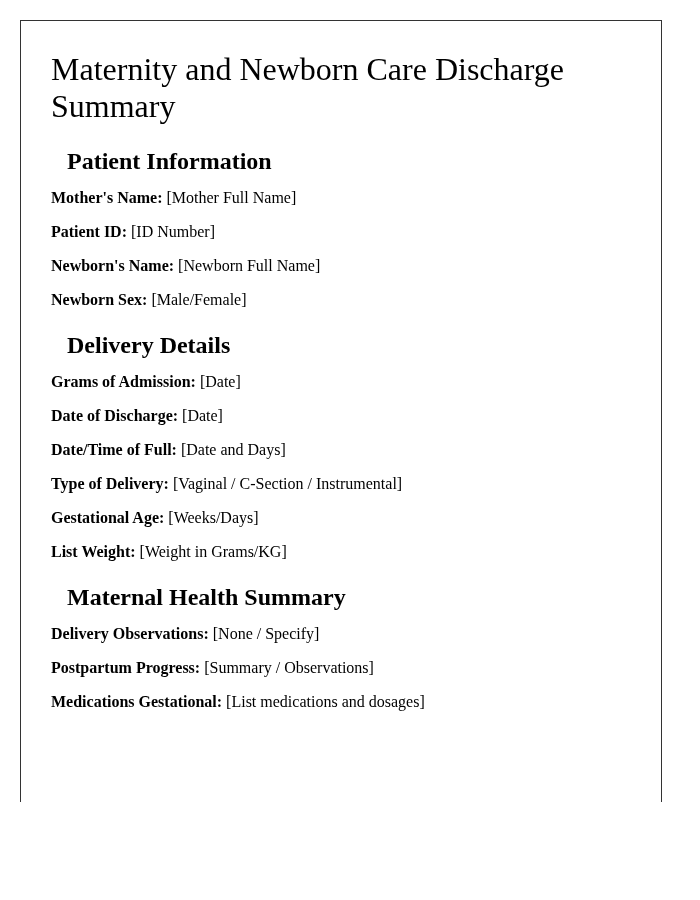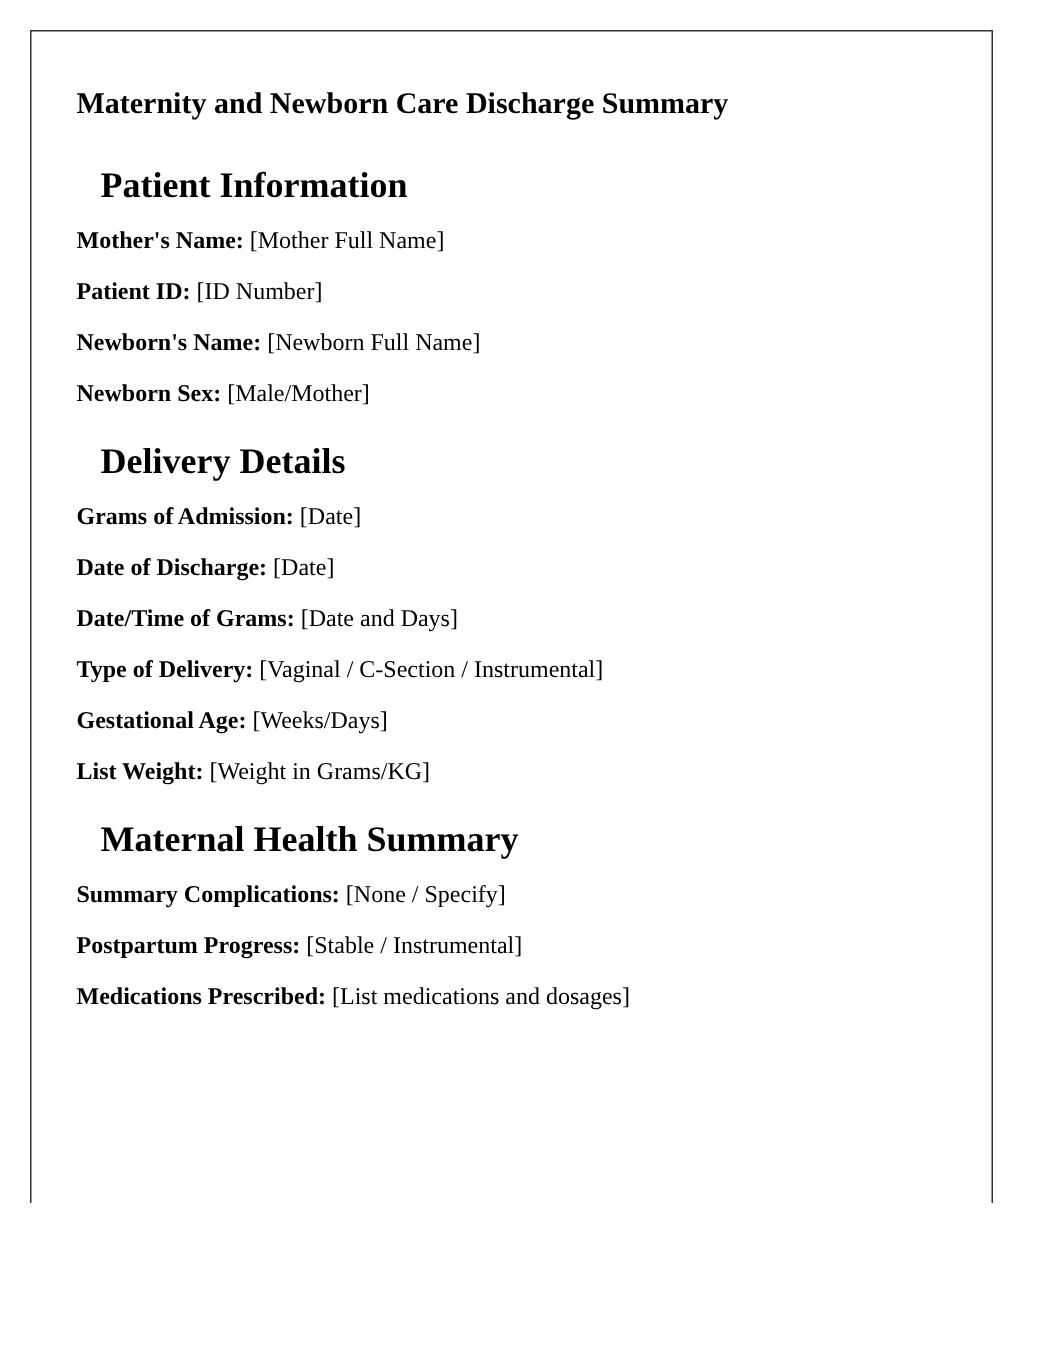--- a/index.html
+++ b/index.html
@@ -21,23 +21,23 @@
       top: 20px;
       width: 580px;
       height: 781px;
       border: 1px solid #333;
       border-bottom: none;
       padding: 0 30px;
       overflow: hidden;
       box-sizing: content-box;
     }
     h1 {
-      font-size: 20px;
+      font-size: 32px;
       line-height: 37px;
-      font-weight: bold;
+      font-weight: normal;
       margin: 30px 0 0 0;
       padding: 0;
     }
     h2 {
       font-size: 24px;
       line-height: 28px;
       font-weight: bold;
       margin: 16px;
       padding: 0;
     }
@@ -62,32 +62,32 @@
 <body>
 
 <div class="doc">
   <h1>Maternity and Newborn Care Discharge Summary</h1>
 
   <div class="section">
     <h2>Patient Information</h2>
     <p class="field"><span class="label">Mother's Name:</span> <span class="value">[Mother Full Name]</span></p>
     <p class="field"><span class="label">Patient ID:</span> <span class="value">[ID Number]</span></p>
     <p class="field"><span class="label">Newborn's Name:</span> <span class="value">[Newborn Full Name]</span></p>
-    <p class="field"><span class="label">Newborn Sex:</span> <span class="value">[Male/Mother]</span></p>
+    <p class="field"><span class="label">Newborn Sex:</span> <span class="value">[Male/Female]</span></p>
   </div>
 
   <div class="section">
     <h2>Delivery Details</h2>
     <p class="field"><span class="label">Grams of Admission:</span> <span class="value">[Date]</span></p>
     <p class="field"><span class="label">Date of Discharge:</span> <span class="value">[Date]</span></p>
-    <p class="field"><span class="label">Date/Time of Grams:</span> <span class="value">[Date and Days]</span></p>
+    <p class="field"><span class="label">Date/Time of Full:</span> <span class="value">[Date and Days]</span></p>
     <p class="field"><span class="label">Type of Delivery:</span> <span class="value">[Vaginal / C-Section / Instrumental]</span></p>
     <p class="field"><span class="label">Gestational Age:</span> <span class="value">[Weeks/Days]</span></p>
     <p class="field"><span class="label">List Weight:</span> <span class="value">[Weight in Grams/KG]</span></p>
   </div>
 
   <div class="section">
     <h2>Maternal Health Summary</h2>
-    <p class="field"><span class="label">Summary Complications:</span> <span class="value">[None / Specify]</span></p>
-    <p class="field"><span class="label">Postpartum Progress:</span> <span class="value">[Stable / Instrumental]</span></p>
-    <p class="field"><span class="label">Medications Prescribed:</span> <span class="value">[List medications and dosages]</span></p>
+    <p class="field"><span class="label">Delivery Observations:</span> <span class="value">[None / Specify]</span></p>
+    <p class="field"><span class="label">Postpartum Progress:</span> <span class="value">[Summary / Observations]</span></p>
+    <p class="field"><span class="label">Medications Gestational:</span> <span class="value">[List medications and dosages]</span></p>
   </div>
 </div>
 
 </body></html>

